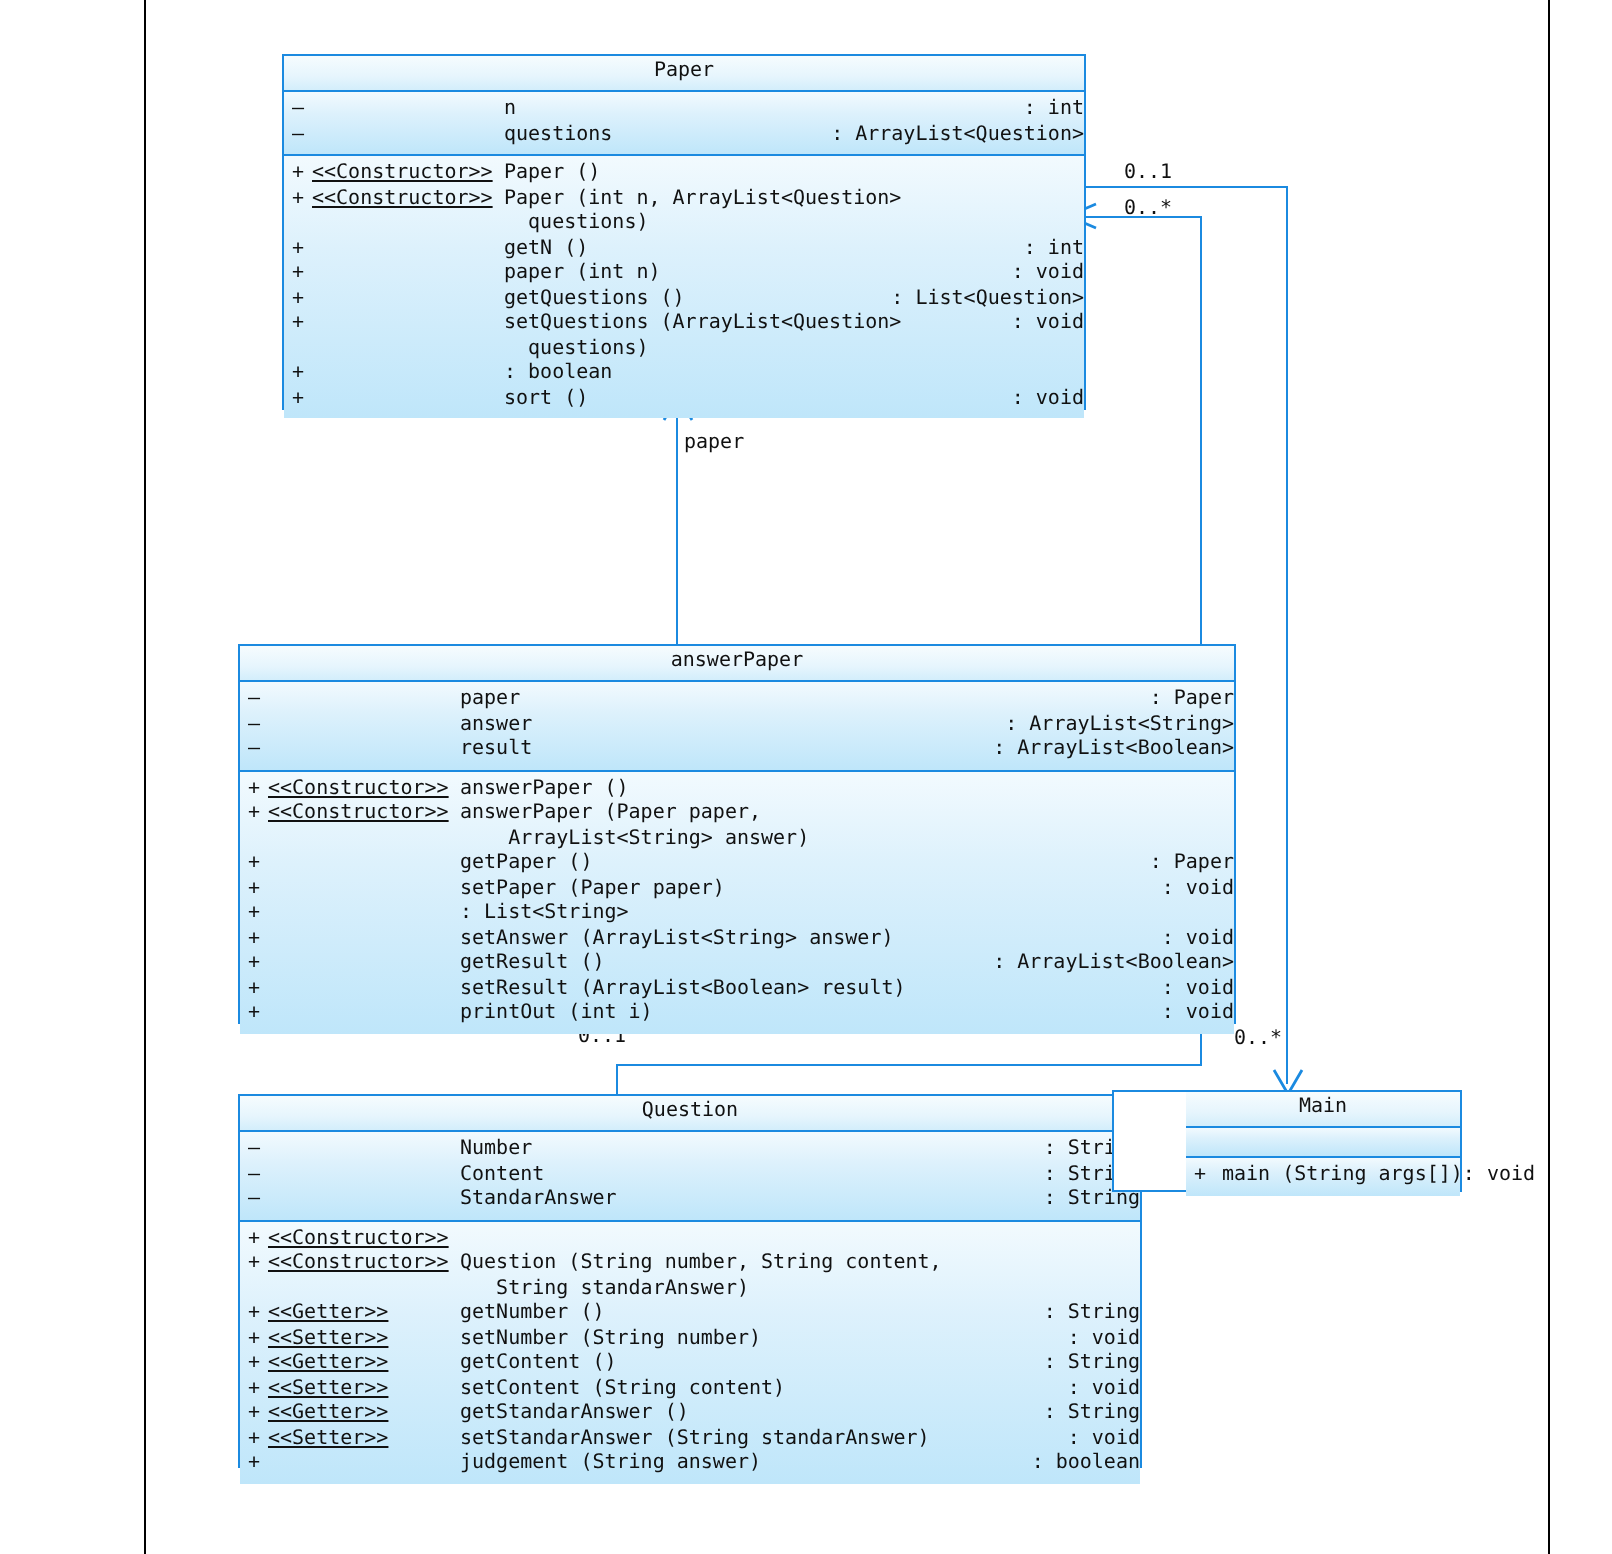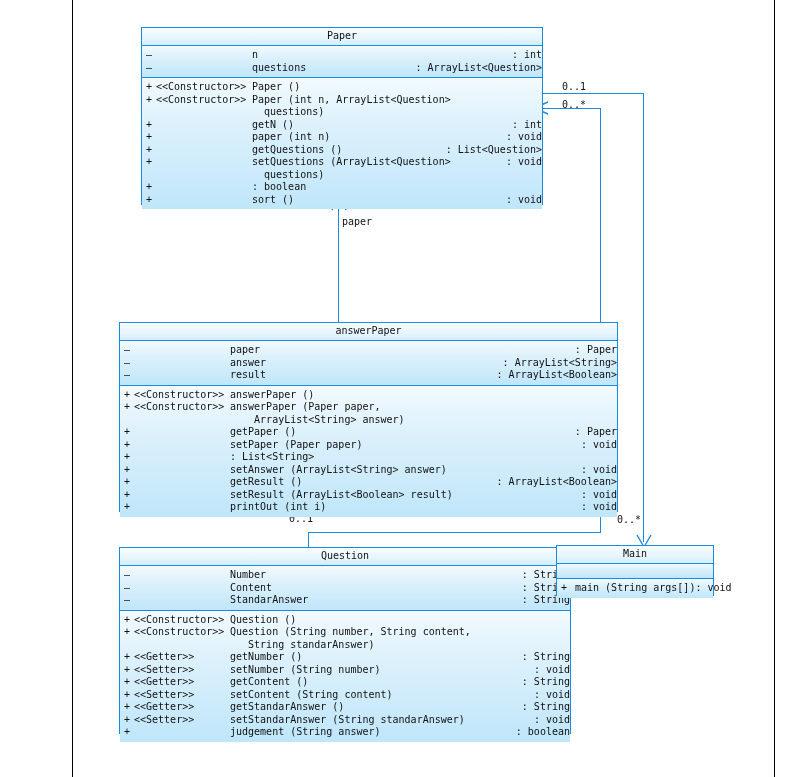--- a/index.html
+++ b/index.html
@@ -66,20 +66,21 @@
     white-space: pre;
   }
   .vis {
     width: 14px;
     flex: 0 0 14px;
     text-align: center;
   }
   .stereo {
     flex: 0 0 auto;
     width: 96px;
+    text-decoration: underline;
   }
   .sig {
     flex: 1 1 auto;
   }
   .type {
     flex: 0 0 auto;
     text-align: left;
     white-space: pre;
   }
   .row.cont .vis { visibility: hidden; }
@@ -181,34 +182,34 @@
   </div>
 
   <div class="uml-class" style="left:119px; top:547px; width:452px; height:187px;">
     <div class="compartment cls-title">Question</div>
     <div class="compartment members">
         <div class="row"><span class="vis">–</span><span class="stereo"></span><span class="sig">Number</span><span class="type">: String</span></div>
         <div class="row"><span class="vis">–</span><span class="stereo"></span><span class="sig">Content</span><span class="type">: String</span></div>
         <div class="row"><span class="vis">–</span><span class="stereo"></span><span class="sig">StandarAnswer</span><span class="type">: String</span></div>
       </div>
     <div class="compartment members">
-        <div class="row"><span class="vis">+</span><span class="stereo">&lt;&lt;Constructor&gt;&gt;</span><span class="sig">Question ()</span><span class="type"></span></div>
+        <div class="row"><span class="vis">+</span><span class="stereo">&lt;&lt;Constructor&gt;&gt;</span><span class="type"></span></div>
         <div class="row"><span class="vis">+</span><span class="stereo">&lt;&lt;Constructor&gt;&gt;</span><span class="sig">Question (String number, String content,</span><span class="type"></span></div>
         <div class="row cont"><span class="vis"></span><span class="stereo"></span><span class="sig">   String standarAnswer)</span><span class="type"></span></div>
         <div class="row"><span class="vis">+</span><span class="stereo">&lt;&lt;Getter&gt;&gt;</span><span class="sig">getNumber ()</span><span class="type">: String</span></div>
         <div class="row"><span class="vis">+</span><span class="stereo">&lt;&lt;Setter&gt;&gt;</span><span class="sig">setNumber (String number)</span><span class="type">: void</span></div>
         <div class="row"><span class="vis">+</span><span class="stereo">&lt;&lt;Getter&gt;&gt;</span><span class="sig">getContent ()</span><span class="type">: String</span></div>
         <div class="row"><span class="vis">+</span><span class="stereo">&lt;&lt;Setter&gt;&gt;</span><span class="sig">setContent (String content)</span><span class="type">: void</span></div>
         <div class="row"><span class="vis">+</span><span class="stereo">&lt;&lt;Getter&gt;&gt;</span><span class="sig">getStandarAnswer ()</span><span class="type">: String</span></div>
         <div class="row"><span class="vis">+</span><span class="stereo">&lt;&lt;Setter&gt;&gt;</span><span class="sig">setStandarAnswer (String standarAnswer)</span><span class="type">: void</span></div>
         <div class="row"><span class="vis">+</span><span class="stereo"></span><span class="sig">judgement (String answer)</span><span class="type">: boolean</span></div>
       </div>
   </div>
 
-  <div class="uml-class" style="left:556px; top:545px; width:158px; height:51px;">
+  <div class="uml-class" style="left:556px; top:545px; width:175px; height:51px;padding-left:36px;">
     <div class="compartment cls-title">Main</div>
     <div class="compartment members" style="height:15px;"></div>
     <div class="compartment members">
         <div class="row"><span class="vis">+</span><span class="stereo" style="width: 4px;"></span><span class="sig">main (String args[])</span><span class="type">: void</span></div>
       </div>
   </div>
 
 </div>
 
 </body></html>

